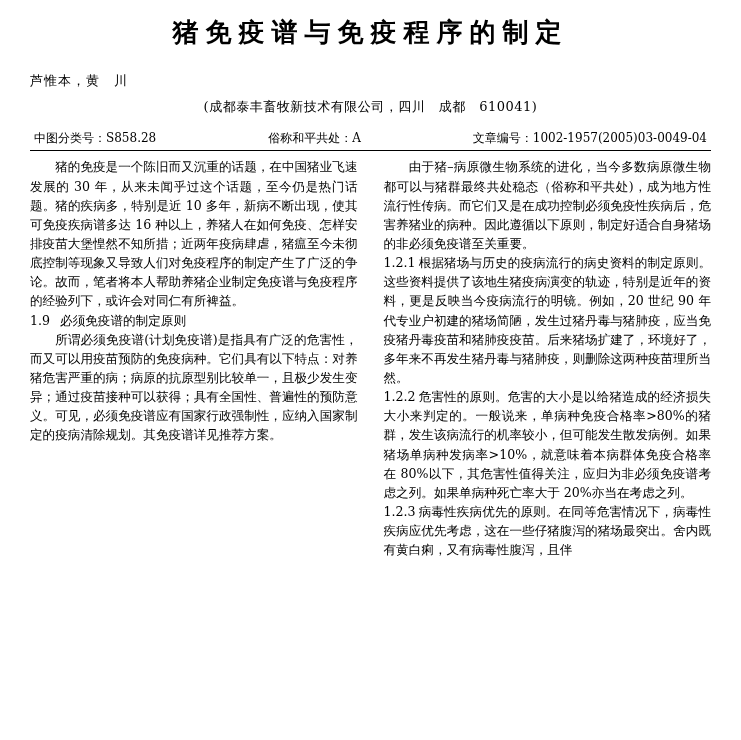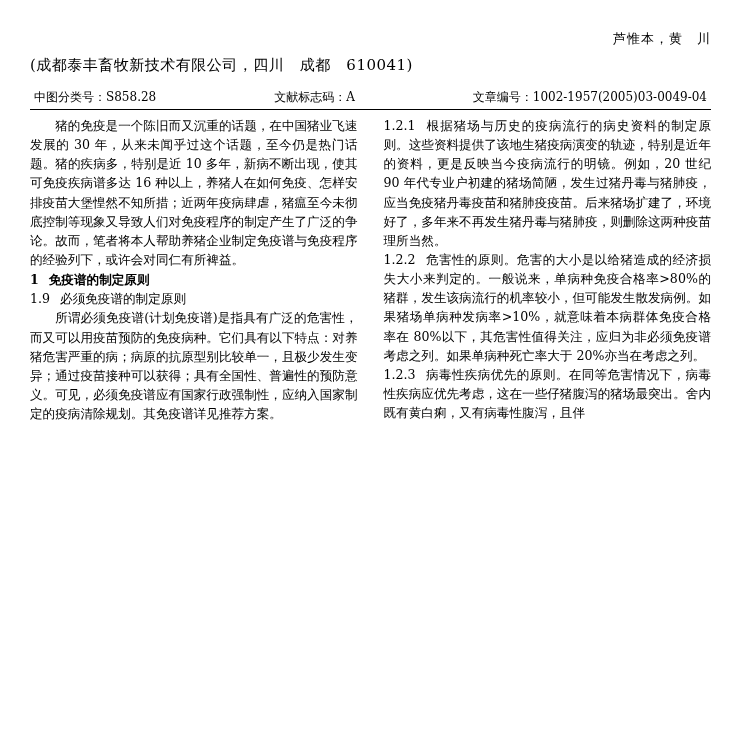--- a/index.html
+++ b/index.html
@@ -24,28 +24,28 @@
   .title {
     text-align: center;
     font-family: "DejaVu Serif", serif;
     font-weight: bold;
     font-size: 26px;
     letter-spacing: 7px;
     margin: 6px 0 2px 0;
     line-height: 1.4;
   }
   .authors {
-    text-align: right;
+    text-align: left;
     font-size: 13px;
     margin-top: 22px;
     letter-spacing: 1px;
   }
   .affil {
-    text-align: left;
-    font-size: 15px;
+    text-align: center;
+    font-size: 13px;
     margin-top: 8px;
     letter-spacing: 0.5px;
   }
   .meta {
     display: flex;
     justify-content: space-between;
     font-size: 12px;
     margin-top: 14px;
     padding: 0 4px;
   }
@@ -79,56 +79,57 @@
     font-weight: bold;
     margin-top: 1px;
   }
   .col p.subhead {
     text-indent: 0;
   }
   .col p.numhead {
     text-indent: 0;
   }
   .numhead .num {
-    margin-right: 10px;
+    margin-right: 3px;
   }
   .head .num {
     margin-right: 10px;
   }
   .subhead .num {
     margin-right: 10px;
   }
 </style>
 </head>
 <body>
 
 <div class="page">
 
+  <h1 class="title">猪免疫谱与免疫程序的制定</h1>
 
   <div class="authors">芦惟本，黄　川</div>
 
   <div class="affil">(成都泰丰畜牧新技术有限公司，四川　成都　610041)</div>
 
   <div class="meta">
     <span class="meta-item">中图分类号：S858.28</span>
-    <span class="meta-item">文献标志码：A</span>
+    <span class="meta-item">俗称和平共处：A</span>
     <span class="meta-item">文章编号：1002-1957(2005)03-0049-04</span>
   </div>
 
   <hr class="rule">
 
   <div class="columns">
 
     <div class="col">
       <p>猪的免疫是一个陈旧而又沉重的话题，在中国猪业飞速发展的 30 年，从来未闻乎过这个话题，至今仍是热门话题。猪的疾病多，特别是近 10 多年，新病不断出现，使其可免疫疾病谱多达 16 种以上，养猪人在如何免疫、怎样安排疫苗大堡惶然不知所措；近两年疫病肆虐，猪瘟至今未彻底控制等现象又导致人们对免疫程序的制定产生了广泛的争论。故而，笔者将本人帮助养猪企业制定免疫谱与免疫程序的经验列下，或许会对同仁有所裨益。</p>
-      <p class="head"><span class="num">1</span><span>免疫谱的制定原则</span></p>
       <p class="subhead"><span class="num">1.9</span><span>必须免疫谱的制定原则</span></p>
       <p>所谓必须免疫谱(计划免疫谱)是指具有广泛的危害性，而又可以用疫苗预防的免疫病种。它们具有以下特点：对养猪危害严重的病；病原的抗原型别比较单一，且极少发生变异；通过疫苗接种可以获得；具有全国性、普遍性的预防意义。可见，必须免疫谱应有国家行政强制性，应纳入国家制定的疫病清除规划。其免疫谱详见推荐方案。</p>
     </div>
 
     <div class="col">
+      <p>由于猪–病原微生物系统的进化，当今多数病原微生物都可以与猪群最终共处稳态（俗称和平共处)，成为地方性流行性传病。而它们又是在成功控制必须免疫性疾病后，危害养猪业的病种。因此遵循以下原则，制定好适合自身猪场的非必须免疫谱至关重要。</p>
       <p class="numhead"><span class="num">1.2.1</span><span>根据猪场与历史的疫病流行的病史资料的制定原则。这些资料提供了该地生猪疫病演变的轨迹，特别是近年的资料，更是反映当今疫病流行的明镜。例如，20 世纪 90 年代专业户初建的猪场简陋，发生过猪丹毒与猪肺疫，应当免疫猪丹毒疫苗和猪肺疫疫苗。后来猪场扩建了，环境好了，多年来不再发生猪丹毒与猪肺疫，则删除这两种疫苗理所当然。</span></p>
       <p class="numhead"><span class="num">1.2.2</span><span>危害性的原则。危害的大小是以给猪造成的经济损失大小来判定的。一般说来，单病种免疫合格率&gt;80%的猪群，发生该病流行的机率较小，但可能发生散发病例。如果猪场单病种发病率&gt;10%，就意味着本病群体免疫合格率在 80%以下，其危害性值得关注，应归为非必须免疫谱考虑之列。如果单病种死亡率大于 20%亦当在考虑之列。</span></p>
       <p class="numhead"><span class="num">1.2.3</span><span>病毒性疾病优先的原则。在同等危害情况下，病毒性疾病应优先考虑，这在一些仔猪腹泻的猪场最突出。舍内既有黄白痢，又有病毒性腹泻，且伴</span></p>
     </div>
 
   </div>
 </div>
 
 </body></html>

